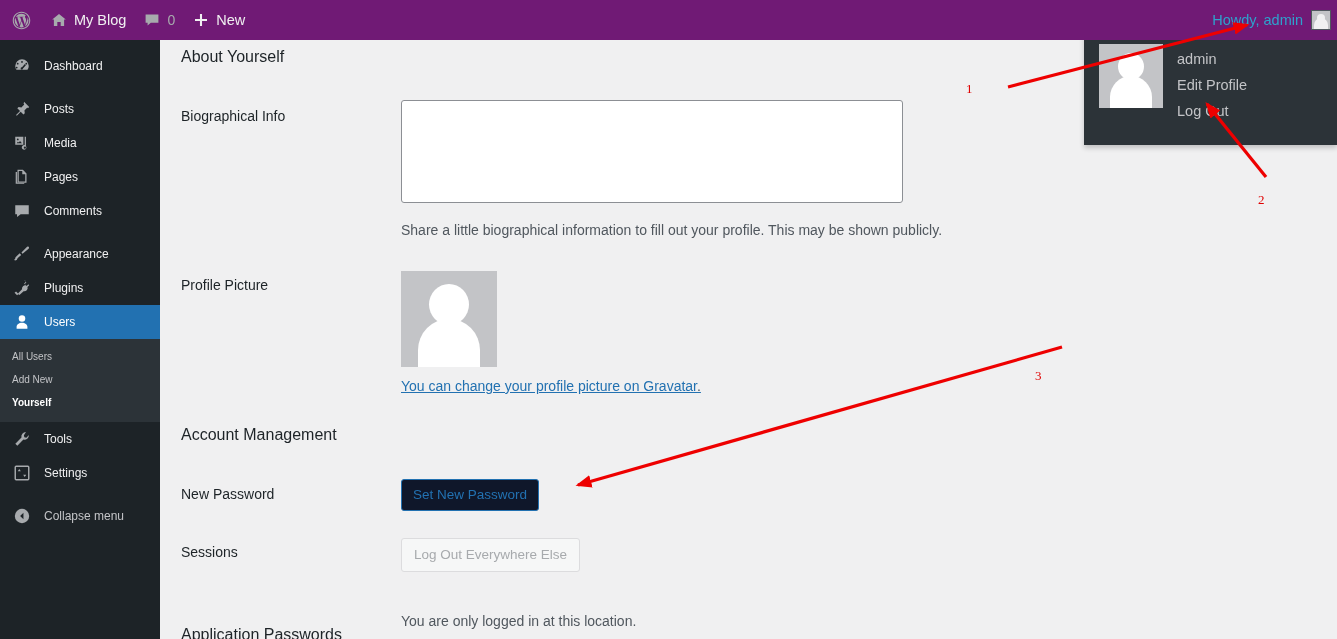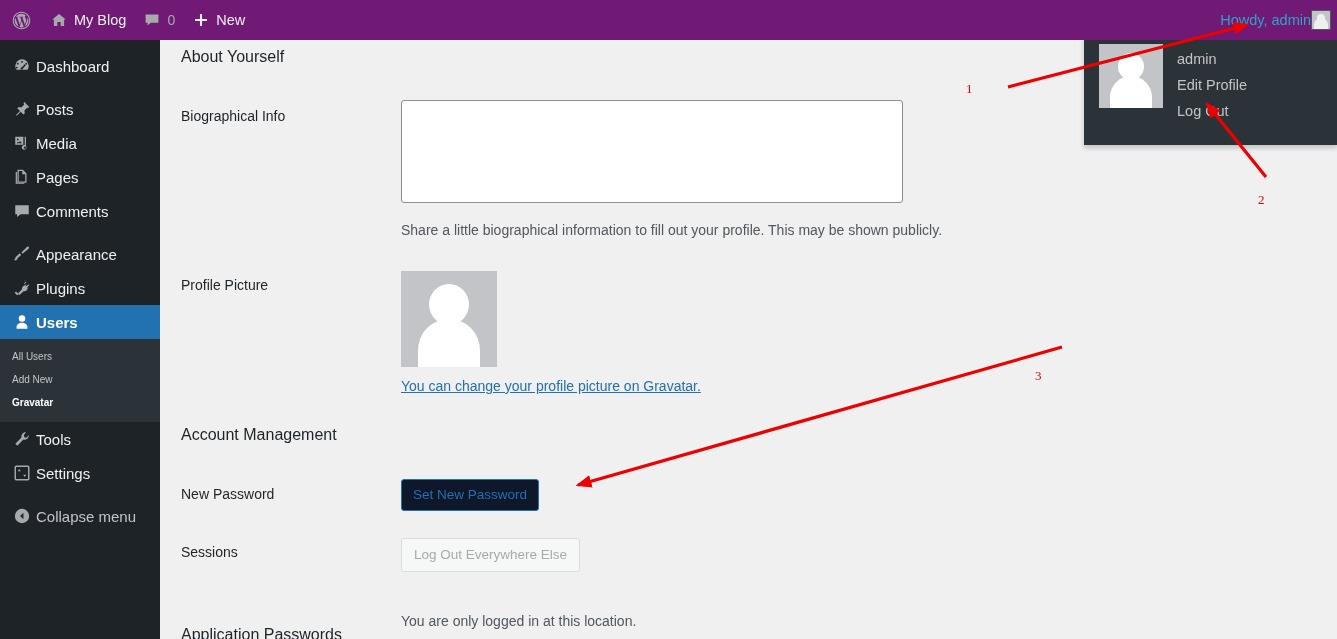--- a/index.html
+++ b/index.html
@@ -28,21 +28,21 @@
     height: 40px; padding: 0 9px;
     color: #f0f0f1; cursor: pointer; white-space: nowrap;
   }
   .ab-item.wp-logo { padding: 0 10px 0 11px; }
   .ab-icon { display: inline-flex; align-items: center; justify-content: center; color: #a7aaad; }
   .ab-count { color: #a7aaad; font-size: 14px; }
 
   #ab-right {
     position: absolute; right: 0; top: 0;
     height: 40px; display: flex; align-items: center;
-    padding-right: 6px; 
+    padding-right: 6px; gap: 8px;
   }
   #howdy-label { color: #2ea2cc; font-size: 14.5px; cursor: pointer; }
   #howdy-avatar {
     width: 20px; height: 20px;
     background: #c3c4c7; border: 1px solid #50575e;
     position: relative; overflow: hidden; cursor: pointer;
   }
   #howdy-avatar .head { position:absolute; width:8px; height:8px; border-radius:50%; background:#f0f0f1; left:50%; top:3px; transform:translateX(-50%); }
   #howdy-avatar .body { position:absolute; width:14px; height:11px; border-radius:7px 7px 0 0; background:#f0f0f1; left:50%; bottom:0; transform:translateX(-50%); }
 
@@ -70,26 +70,26 @@
 
   
   #sidebar {
     position: absolute; top: 40px; left: 0;
     width: 160px; height: 599px;
     background: #1d2327;
     z-index: 20;
   }
   .menu-sep { height: 9px; }
   .menu-item {
-    display: flex; align-items: center; gap: 4px;
+    display: flex; align-items: center; gap: 12px;
     height: 34px; padding: 0 0 0 12px;
-    color: #f0f0f1; font-size: 15px; cursor: pointer; position: relative;
+    color: #f0f0f1; font-size: 12px; cursor: pointer; position: relative;
   }
   .menu-item .mi-icon { width: 20px; height: 20px; display:flex; align-items:center; justify-content:center; color:#a7aaad; flex:0 0 20px; }
-  .menu-item.current { background: #2271b1; color: #fff; font-weight: 700; }
+  .menu-item.current { background: #2271b1; color: #fff; font-weight: 400; }
   .menu-item.current .mi-icon { color: #fff; }
   .menu-item.current::after {
     content: ""; position: absolute; right: -8px; top: 50%;
     margin-top: -8px; border: 8px solid transparent;
     border-right-color: #f0f0f1;
   }
   #submenu { background: #2c3338; padding: 6px 0 8px 0; }
   .submenu-item {
     padding: 6px 12px 6px 12px; color: #c3c4c7;
     font-size: 10px; cursor: pointer;
@@ -303,21 +303,21 @@
           <circle cx="10" cy="6" r="3.6"></circle>
           <path d="M10 10.8c-3.3 0-6 2-6 4.4v2.3h12v-2.3c0-2.4-2.7-4.4-6-4.4z"></path>
         </svg>
       </span>
       <span class="mi-label">Users</span>
     </div>
 
     <div id="submenu">
       <div class="submenu-item">All Users</div>
       <div class="submenu-item">Add New</div>
-      <div class="submenu-item current">Gravatar</div>
+      <div class="submenu-item current">Yourself</div>
     </div>
 
     <div class="menu-item">
       <span class="mi-icon">
         <svg width="18" height="18" viewBox="0 0 20 20" fill="currentColor">
           <path d="M14.4 2.3a5 5 0 0 0-5 6.1L2.6 15.2l2.2 2.2 6.8-6.8a5 5 0 0 0 6.1-5l-2.9 2.9-2.2-.5-.5-2.2 2.3-3.5z"></path>
         </svg>
       </span>
       <span class="mi-label">Tools</span>
     </div>

